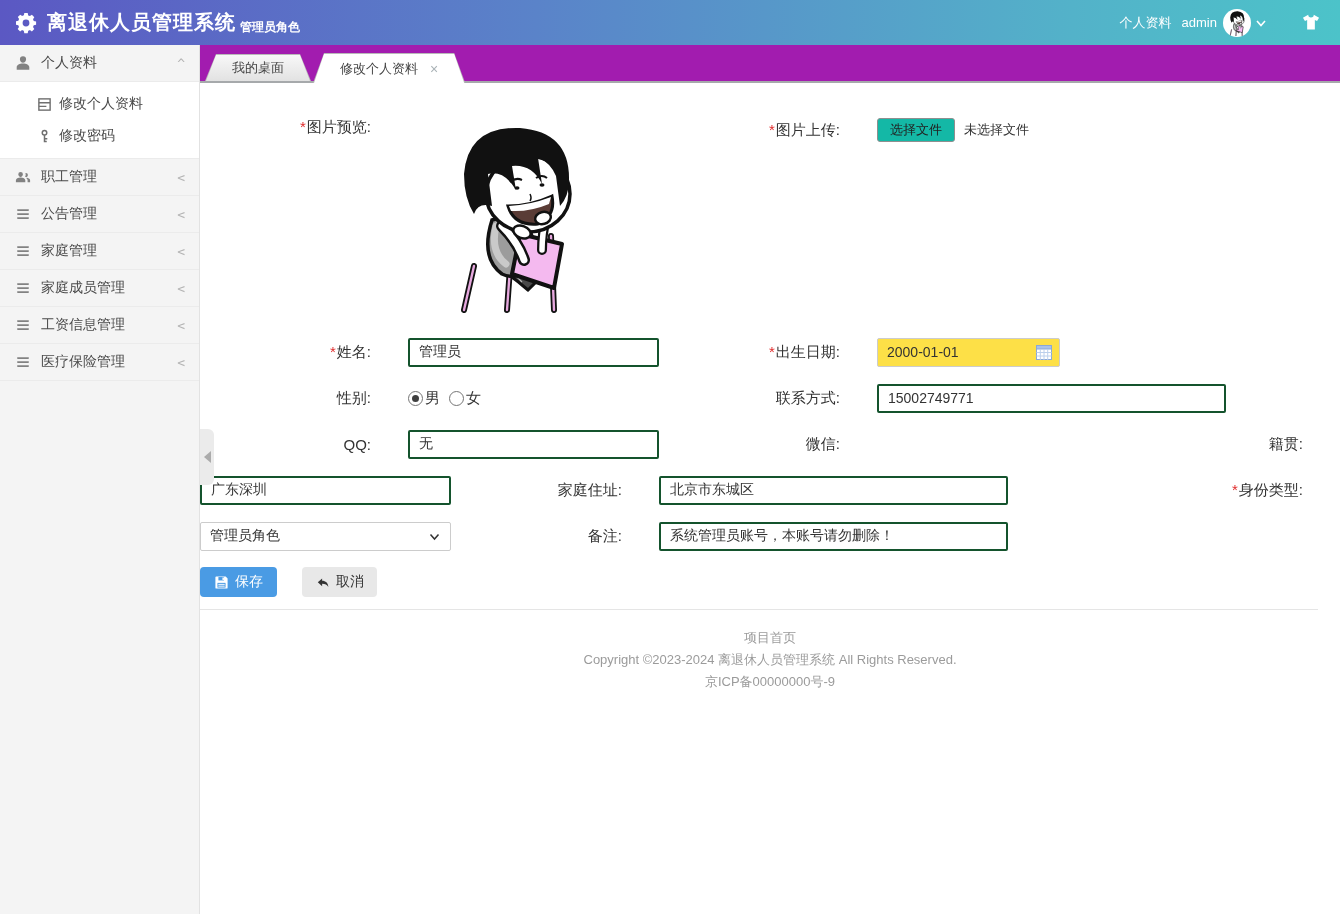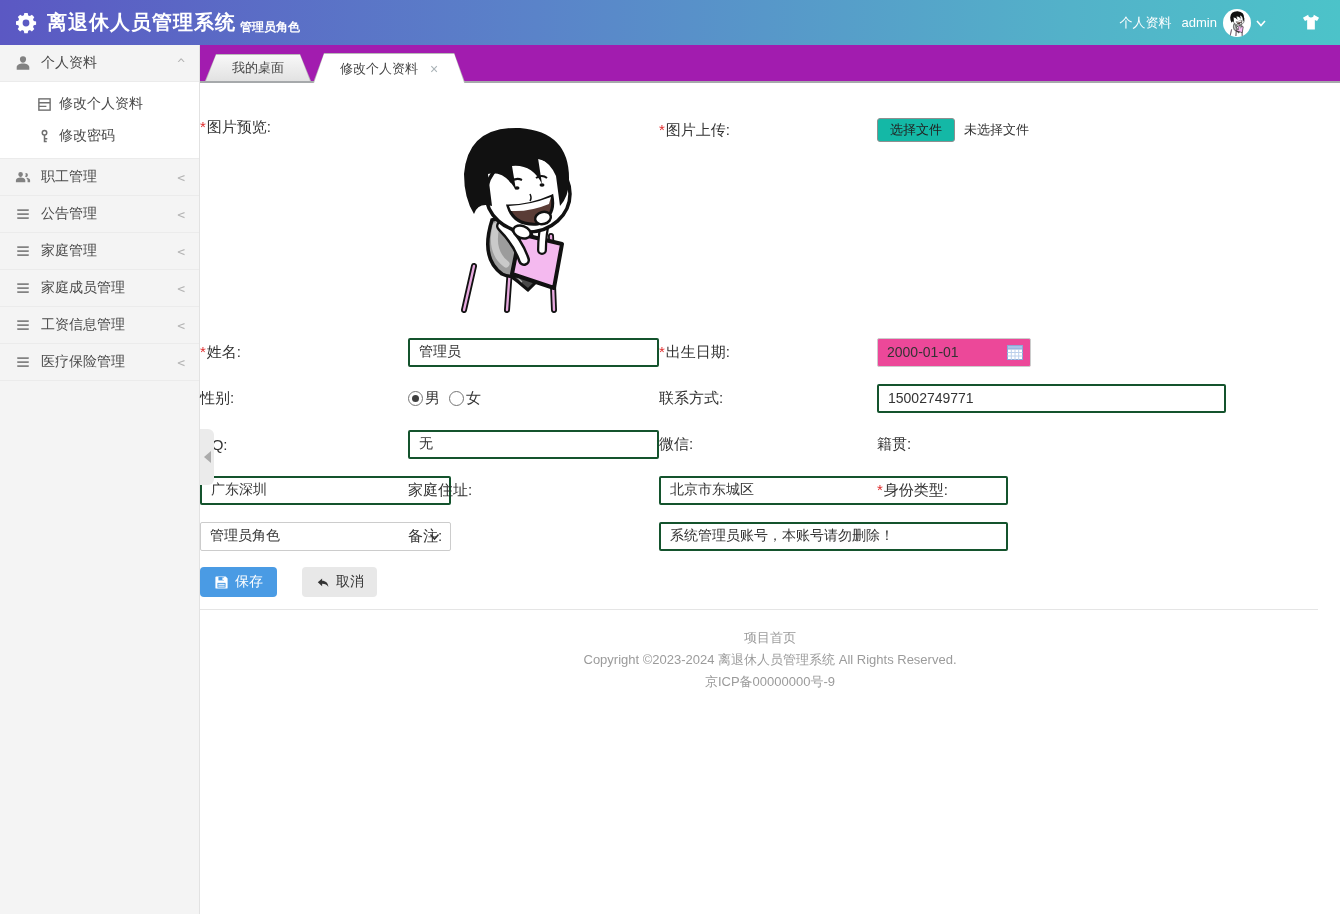--- a/index.html
+++ b/index.html
@@ -53,35 +53,35 @@
     padding:0 26px; font-size:13px; color:#444; }
   .tab.active { z-index:2; height:30px; margin-bottom:0; }
   .tab.active .tab-in { background:#fff; }
   .tab-x { margin-left:12px; color:#a9b2b6; font-size:14px; line-height:1; cursor:pointer; }
 
   .content { flex:1; position:relative; background:#fff; }
 
   
   .form-grid { display:grid; grid-template-columns:208px 251px 218px auto;
     grid-template-rows:211px repeat(5,46px) 46px; padding-top:35px; align-items:center; }
-  .flabel { padding-right:37px; font-size:15px; color:#333; }
+  .flabel { text-align:right; padding-right:37px; font-size:15px; color:#333; }
   .row1 { align-self:start; }
   .lbl-top { padding-top:3px; }
   .req { color:#e02a2a; margin-right:1px; }
   .meme-img { width:130px; height:195px; margin-left:42px; display:block; }
 
   .filebox { display:flex; align-items:center; align-self:start; padding-top:0; }
   .filebtn { height:24px; padding:0 12px; font-size:13px; color:#222; background:#14b8a6;
     border:1px solid #8f8f8f; border-radius:3px; cursor:pointer; font-family:inherit; }
   .filestatus { font-size:13px; color:#333; margin-left:9px; }
 
   .inp { height:29px; border:2px solid #14532d; border-radius:2px; padding:0 9px;
     font-size:14px; color:#333; font-family:inherit; background:#fff; }
   .w-left { width:251px; } .w-right { width:349px; }
-  .datebox { width:154px; height:29px; border:1px solid #ccc; border-radius:2px; background:#ec4899;
+  .datebox { width:183px; height:29px; border:1px solid #ccc; border-radius:2px; background:#fde047;
     display:flex; align-items:center; justify-content:space-between; padding:0 7px 0 9px;
     font-size:14px; color:#333; cursor:pointer; }
   .selbox { width:251px; height:29px; border:1px solid #ccc; border-radius:2px; background:#fff;
     display:flex; align-items:center; justify-content:space-between; padding:0 10px 0 9px;
     font-size:14px; color:#333; cursor:pointer; }
   .selchev { width:11px; height:11px; display:flex; }
 
   .radiorow { display:flex; align-items:center; font-size:15px; color:#333; }
   .radio { width:15px; height:15px; border:1px solid #757575; border-radius:50%;
     background:#fff; display:inline-flex; align-items:center; justify-content:center;

